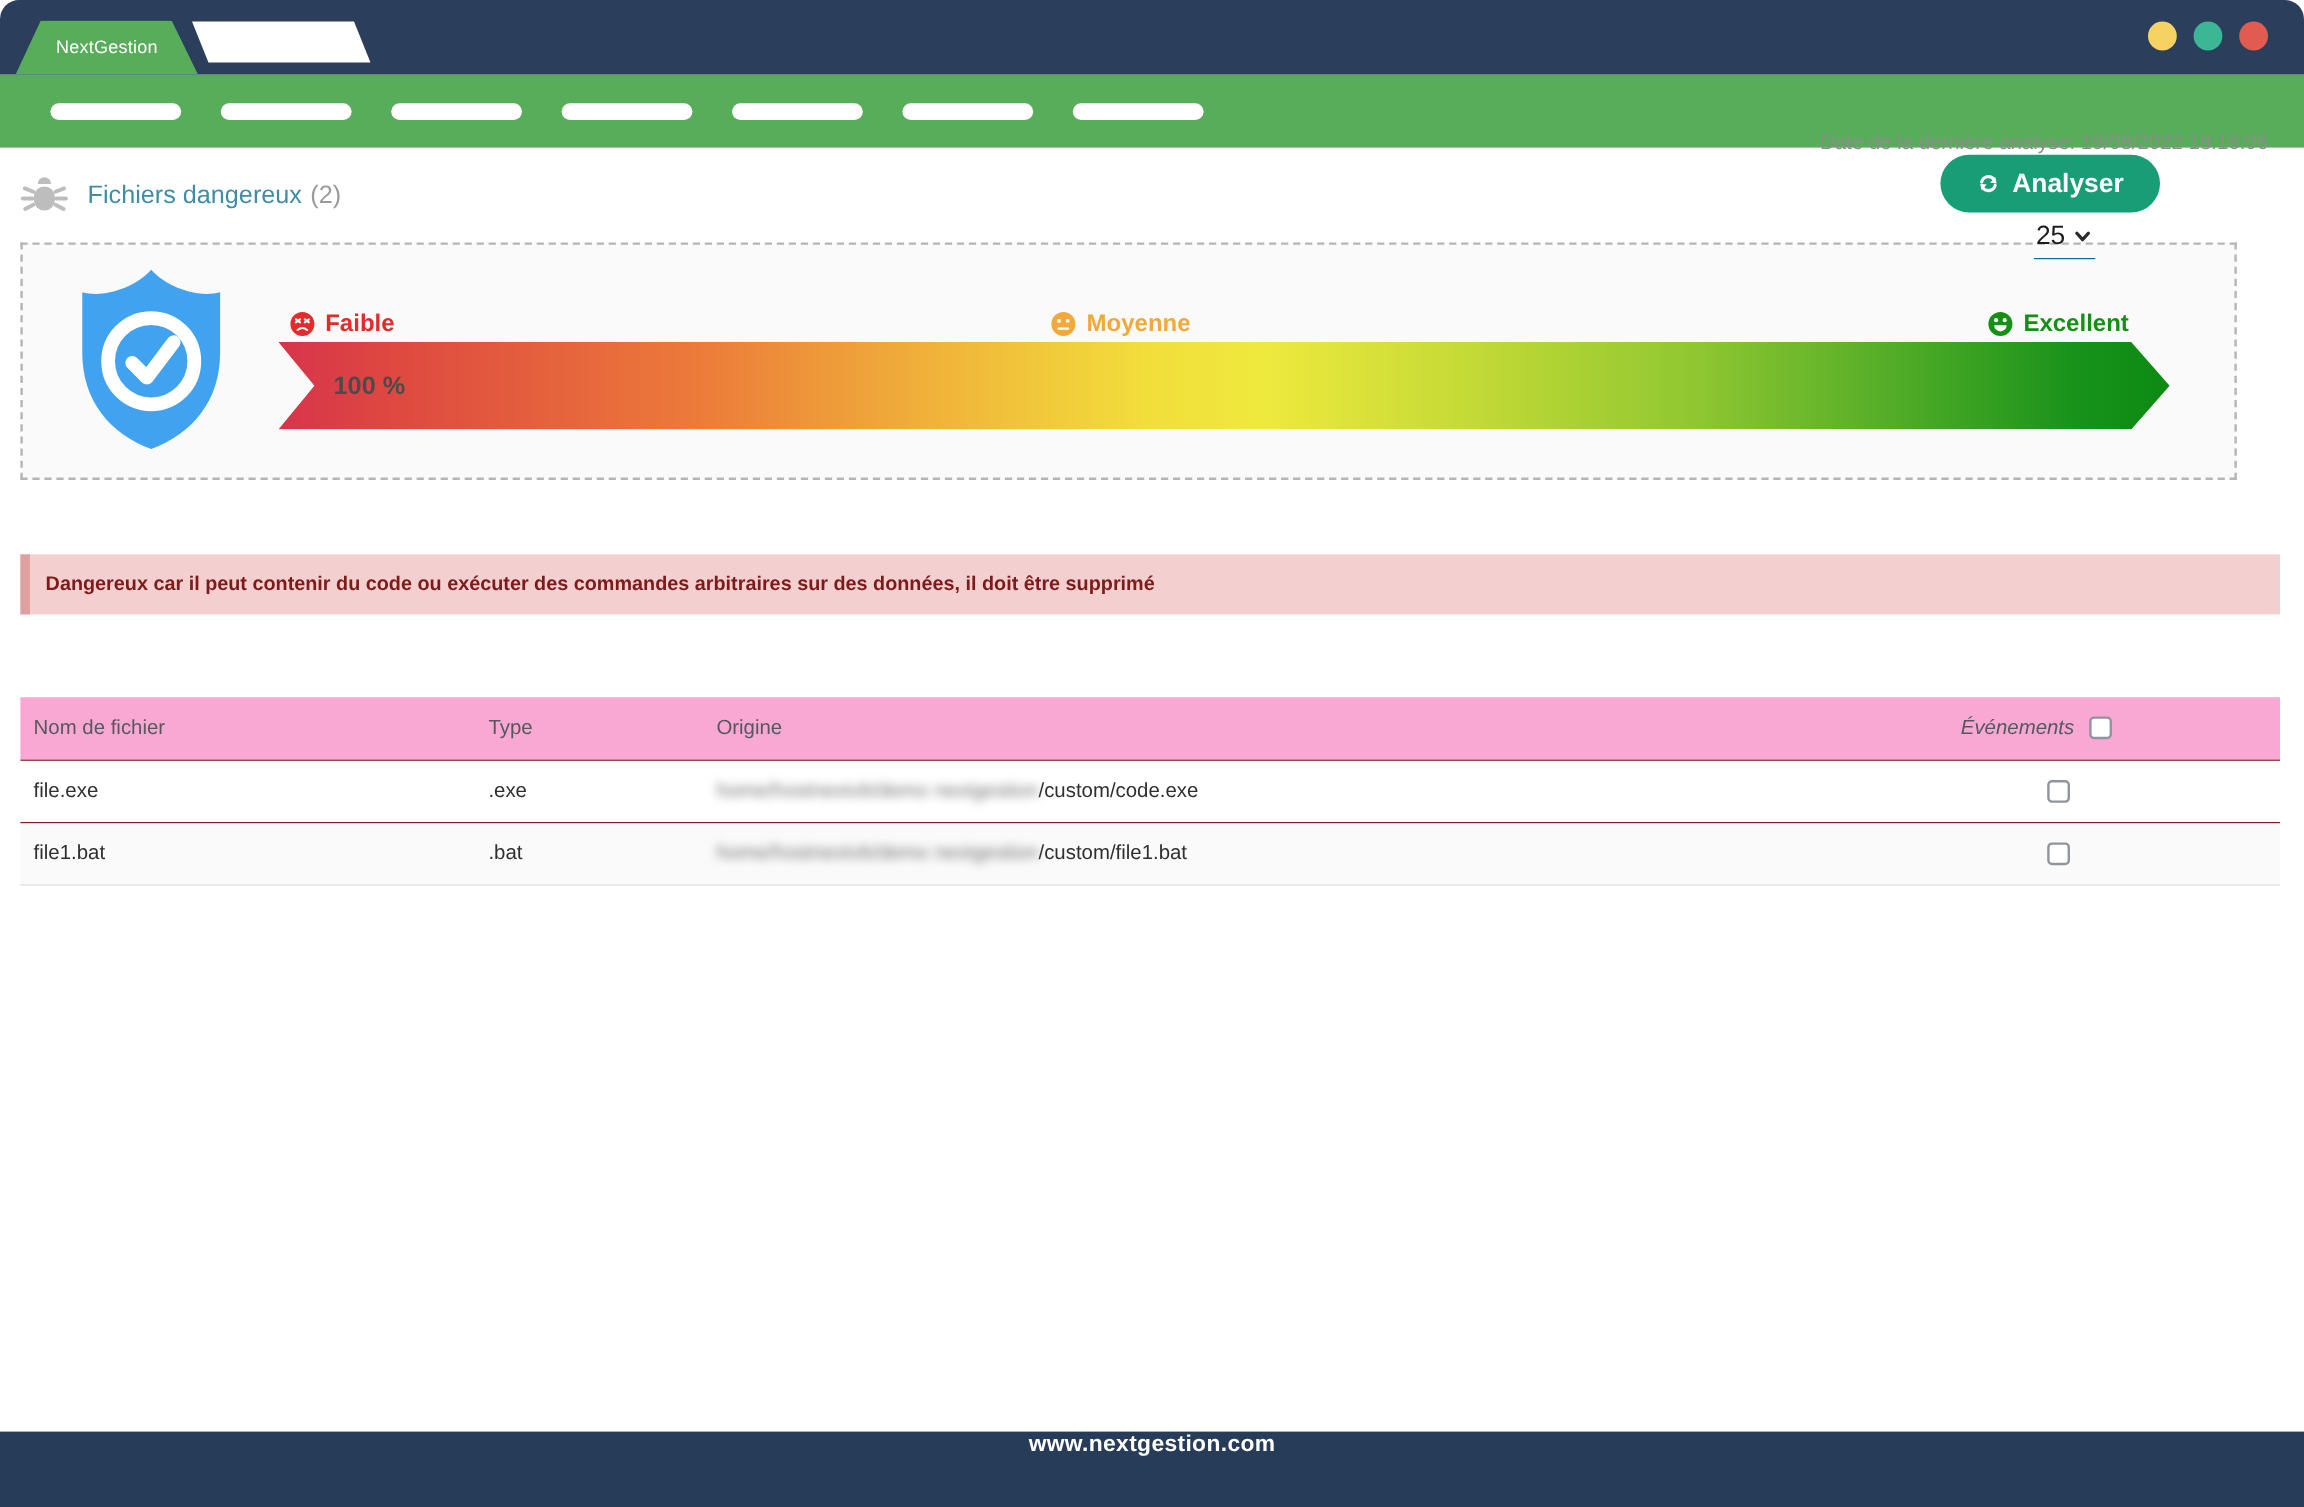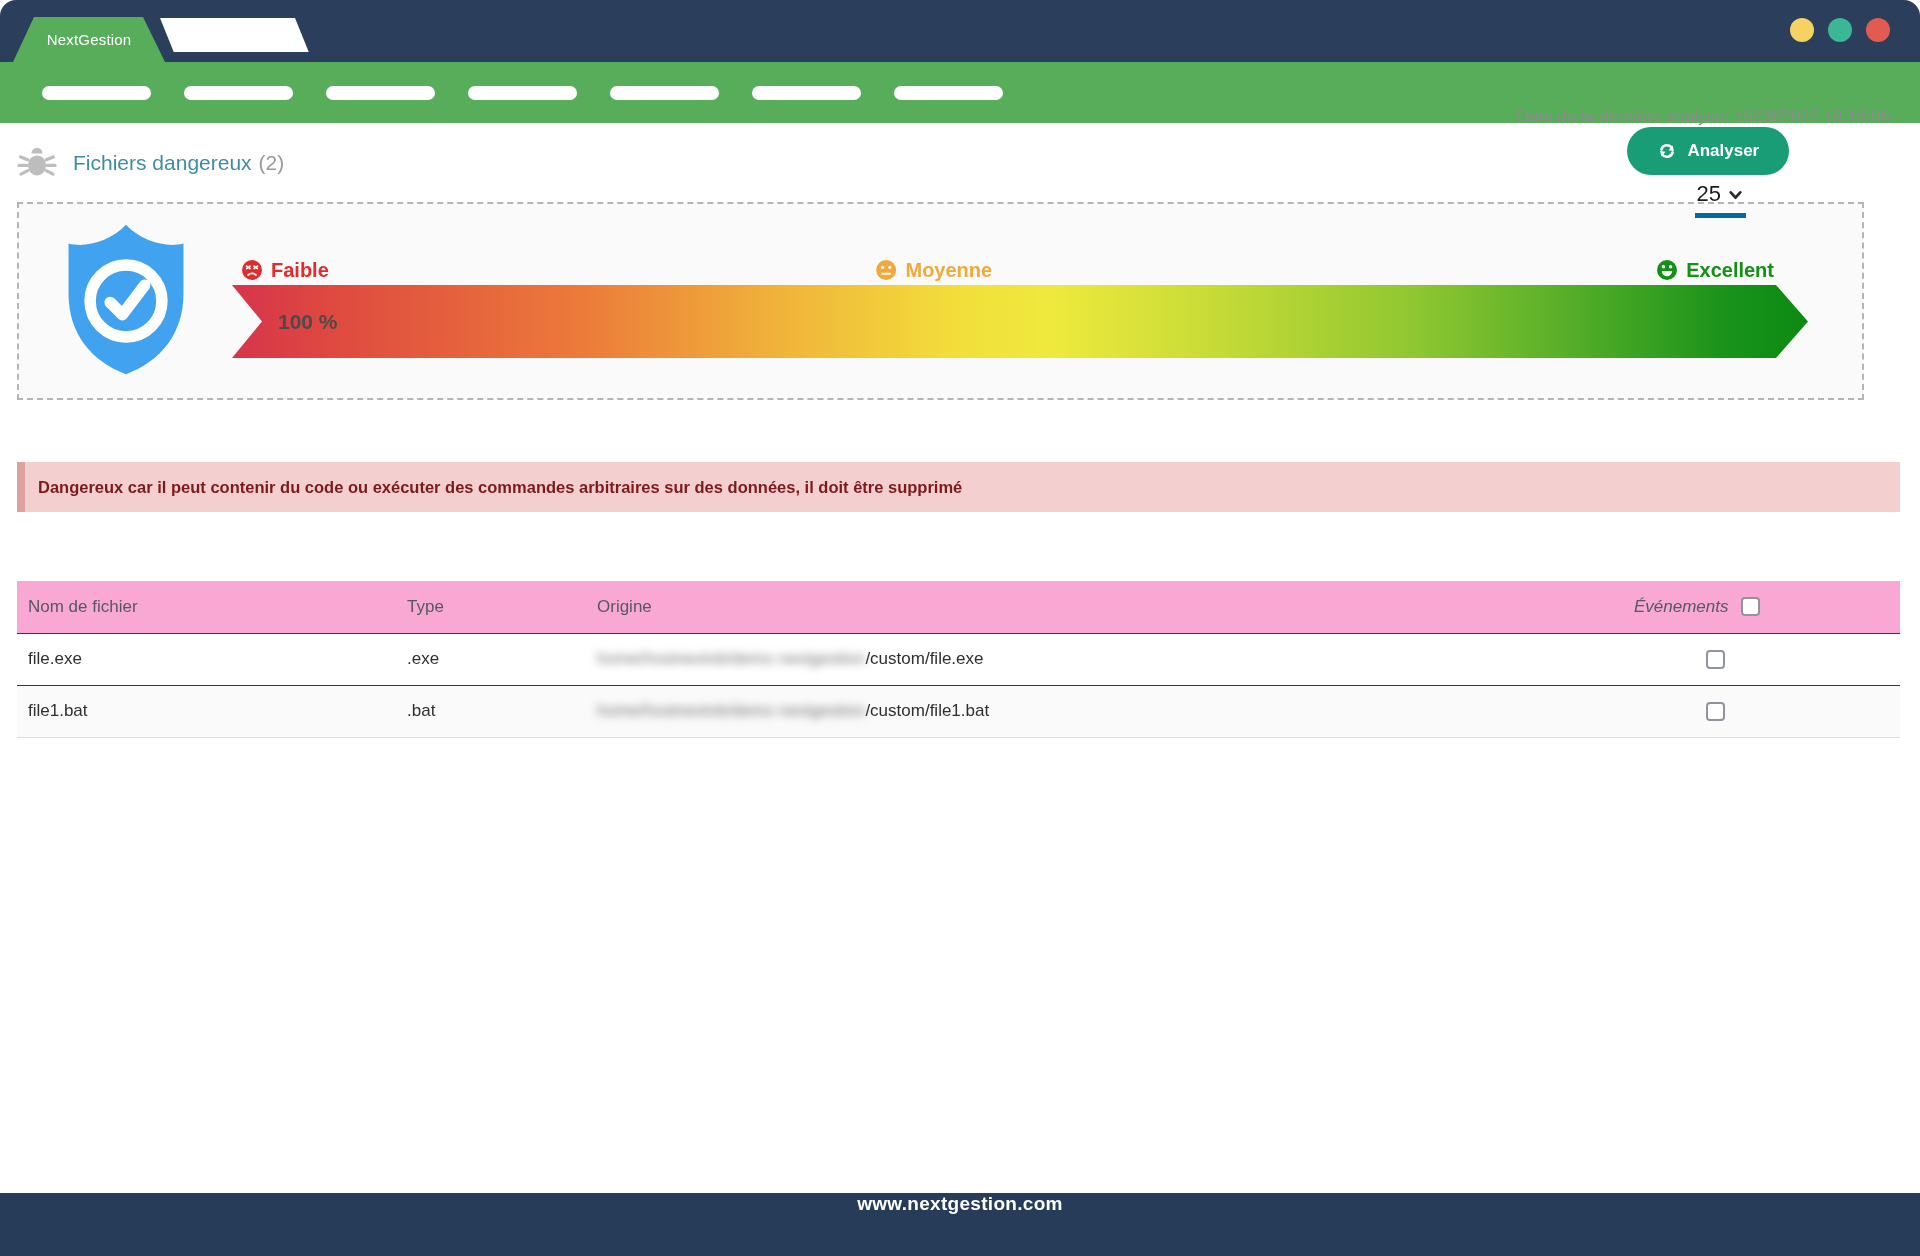--- a/index.html
+++ b/index.html
@@ -27,24 +27,24 @@
   
   .main { flex:1; padding:0 20px 0 17px; }
 
   .page-header { height:79px; display:flex; align-items:center; }
   .bug-icon { width:40px; height:40px; margin-right:16px; flex-shrink:0; }
   .page-title { font-size:21px; color:#3E8CA6; }
   .page-count { font-size:21px; color:#9A9A9A; margin-left:7px; }
   .header-right { margin-left:auto; display:flex; align-items:center;flex-direction:column; }
   .last-analysis { font-size:17px; color:#8C8C8C; margin-right:10px; }
   .btn-analyse { height:48px; padding:0 30px; background:#189D76; border:none; border-radius:24px;
-    color:#fff; font-size:17px; font-weight:bold; display:flex; align-items:center; gap:10px; cursor:pointer;
+    color:#fff; font-size:22px; font-weight:bold; display:flex; align-items:center; gap:10px; cursor:pointer;
     font-family:"Liberation Sans", sans-serif; }
   .page-size { margin-left:24px; display:flex; align-items:center; gap:6px; padding:6px 2px;
-    border-bottom:5px solid #0369a1; cursor:pointer; }
+    border-bottom:1px solid #0369a1; cursor:pointer; }
   .page-size span { font-size:22px; color:#1c1c1c; }
 
   
   .score-panel { height:198px; margin-right:36px; background:#FAFAFA; border:2px dashed #B5B5B5;
     display:flex; align-items:center; }
   .shield-wrap { width:213px; flex-shrink:0; display:flex; justify-content:center; align-items:center; }
   .bar-area { flex:1; margin-right:54px; padding-top:2px; }
   .levels { position:relative; height:30px; }
   .level { position:absolute; top:12px; display:flex; align-items:center; gap:7px; font-size:20px; font-weight:bold; }
   .level svg { width:24px; height:24px; }
@@ -219,21 +219,21 @@
             <span class="checkbox"></span>
           </div>
         </th>
       </tr>
     </thead>
     <tbody>
       <tr>
         <td class="c-name">file.exe</td>
         <td class="c-type">.exe</td>
         <td class="c-orig">
-          <span class="blurred">home/hostnextvb/demo nextgestion</span><span>/custom/file.exe</span>
+          <span class="blurred">home/hostnextvb/demo nextgestion</span><span>/custom/code.exe</span>
         </td>
         <td><span class="checkbox row-check"></span></td>
       </tr>
       <tr>
         <td class="c-name">file1.bat</td>
         <td class="c-type">.bat</td>
         <td class="c-orig">
           <span class="blurred">home/hostnextvb/demo nextgestion</span><span>/custom/file1.bat</span>
         </td>
         <td><span class="checkbox row-check"></span></td>

